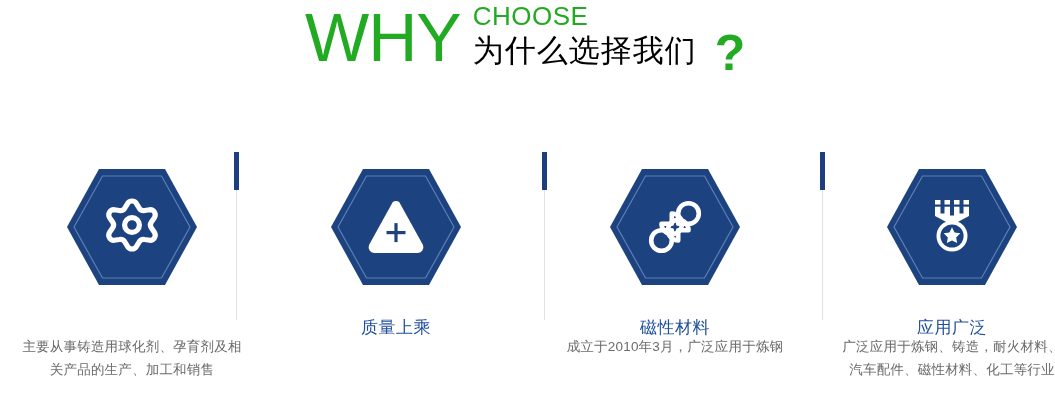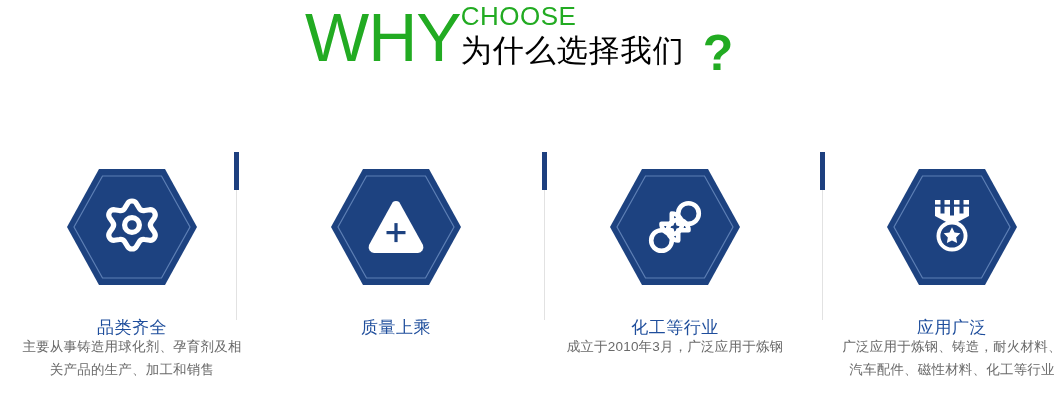--- a/index.html
+++ b/index.html
@@ -35,21 +35,21 @@
     font-size: 68px;
     line-height: 68px;
     font-weight: 400;
     color: #22ab22;
     letter-spacing: -1px;
     margin-top: 2px;
   }
   .header-stack {
     display: flex;
     flex-direction: column;
-    margin-left: 0;
+    margin-left: 12px;
     margin-top: 2px;
   }
   .choose-word {
     font-size: 26px;
     line-height: 28px;
     color: #22ab22;
     letter-spacing: 0.5px;
   }
   .cn-row {
     display: flex;
@@ -201,21 +201,20 @@
                    L 4.6 19.2 A 5.2 5.2 0 0 1 -4.6 19.2
                    L -7.4 14.6 A 5.2 5.2 0 0 0 -12.6 12.5
                    L -17.8 13.3 A 5.2 5.2 0 0 1 -22.4 5.3
                    L -19.4 1.0 A 5.2 5.2 0 0 0 -19.4 -5.0
                    L -22.4 -9.3 A 5.2 5.2 0 0 1 -17.8 -17.3
                    L -12.6 -16.5 A 5.2 5.2 0 0 0 -7.4 -18.6 Z"></path>
           <circle cx="0" cy="-2" r="7.4"></circle>
         </g>
       </svg>
     </div>
-    <div class="card-title">品类齐全</div>
     <div class="card-body">主要从事铸造用球化剂、孕育剂及相关产品的生产、加工和销售</div>
   </div>
 
   <div class="col col-1">
     <div class="hex-wrap">
       <svg class="hex-svg" width="132" height="118" viewBox="0 0 132 118">
         <polygon points="33,1 99,1 131,59 99,117 33,117 1,59" fill="#1d4280"></polygon>
         <polygon points="36.5,8 95.5,8 124,59 95.5,110 36.5,110 8,59" fill="none" stroke="#5d7fb4" stroke-width="1.2"></polygon>
         <g transform="translate(66,60)">
           <path d="M -3.2 -26 A 6 6 0 0 1 3.2 -26 L 27 17 A 6 6 0 0 1 22 25 L -22 25 A 6 6 0 0 1 -27 17 Z" fill="#ffffff"></path>
@@ -233,21 +232,21 @@
         <polygon points="33,1 99,1 131,59 99,117 33,117 1,59" fill="#1d4280"></polygon>
         <polygon points="36.5,8 95.5,8 124,59 95.5,110 36.5,110 8,59" fill="none" stroke="#5d7fb4" stroke-width="1.2"></polygon>
         <g transform="translate(66,59)" fill="none" stroke="#ffffff" stroke-width="4.6" stroke-linejoin="round" stroke-linecap="round">
           <path d="M -3.2 -3.2 L -3.2 -13.5 A 10.3 10.3 0 1 1 -13.5 -3.2 Z"></path>
           <path d="M 3.2 -3.2 L 13.5 -3.2 A 10.3 10.3 0 1 0 3.2 -13.5 Z"></path>
           <path d="M -3.2 3.2 L -13.5 3.2 A 10.3 10.3 0 1 0 -3.2 13.5 Z"></path>
           <path d="M 3.2 3.2 L 3.2 13.5 A 10.3 10.3 0 1 1 13.5 3.2 Z"></path>
         </g>
       </svg>
     </div>
-    <div class="card-title">化工等行业</div>
+    <div class="card-title">磁性材料</div>
     <div class="card-body">成立于2010年3月，广泛应用于炼钢</div>
   </div>
 
   <div class="col col-3">
     <div class="hex-wrap">
       <svg class="hex-svg" width="132" height="118" viewBox="0 0 132 118">
         <polygon points="33,1 99,1 131,59 99,117 33,117 1,59" fill="#1d4280"></polygon>
         <polygon points="36.5,8 95.5,8 124,59 95.5,110 36.5,110 8,59" fill="none" stroke="#5d7fb4" stroke-width="1.2"></polygon>
         <g transform="translate(66,59)">
 

